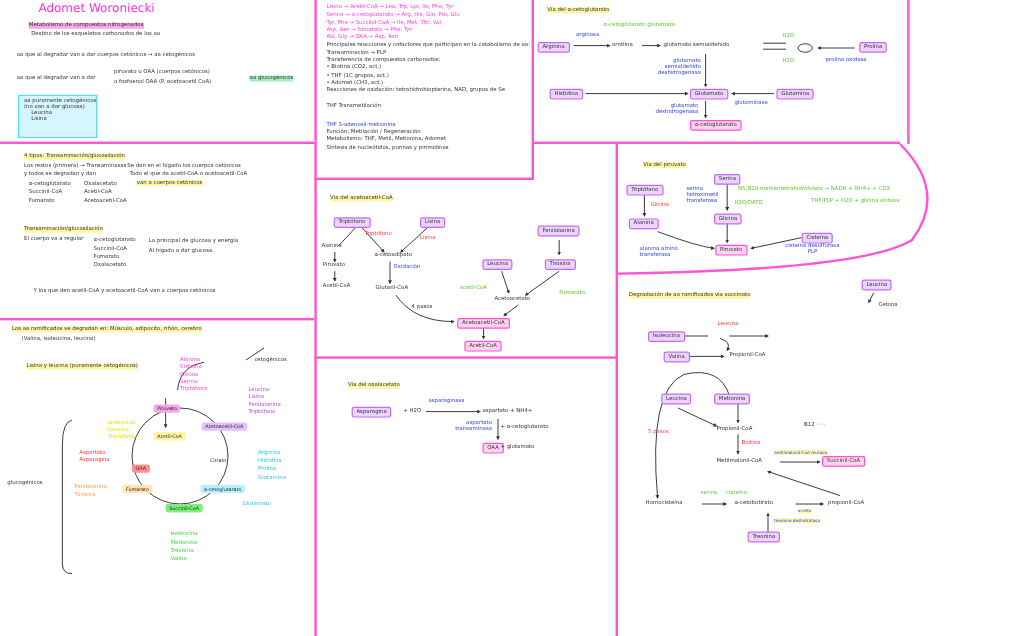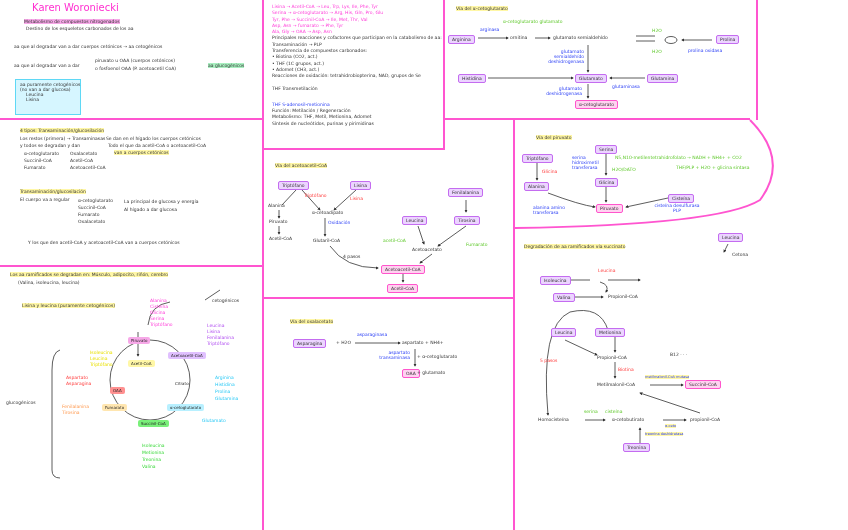--- a/index.html
+++ b/index.html
@@ -98,21 +98,21 @@
   <line x1="615" y1="335" x2="615" y2="352" stroke="#333" stroke-width="0.8" marker-end="url(#ah)"></line>
   <line x1="615" y1="362" x2="615" y2="378" stroke="#333" stroke-width="0.8" marker-end="url(#ah)"></line>
   <line x1="650" y1="385" x2="683" y2="385" stroke="#333" stroke-width="0.8" marker-end="url(#ah)"></line>
   <line x1="700" y1="413" x2="640" y2="393" stroke="#333" stroke-width="0.8" marker-end="url(#ah)"></line>
   <line x1="585" y1="420" x2="605" y2="420" stroke="#333" stroke-width="0.8" marker-end="url(#ah)"></line>
   <line x1="663" y1="420" x2="686" y2="420" stroke="#333" stroke-width="0.8" marker-end="url(#ah)"></line>
   <line x1="640" y1="444" x2="640" y2="428" stroke="#333" stroke-width="0.8" marker-end="url(#ah)"></line>
   <line x1="728" y1="244" x2="724" y2="252" stroke="#333" stroke-width="0.8" marker-end="url(#ah)"></line>
 </svg>
 
-<div class="abs title" style="left:32px;top:2px;">Karen Woroniecki</div>
+<div class="abs title" style="left:32px;top:2px;">Adomet Woroniecki</div>
 <div class="abs t hl-pink" style="left:24px;top:19px;">Metabolismo de compuestos nitrogenados</div>
 <div class="abs t" style="left:26px;top:26px;">Destino de los esqueletos carbonados de los aa</div>
 <div class="abs t" style="left:14px;top:44px;">aa que al degradar van a dar cuerpos cetónicos → aa cetogénicos</div>
 <div class="abs t" style="left:14px;top:63px;">aa que al degradar van a dar</div>
 <div class="abs t" style="left:95px;top:58px;">piruvato u OAA (cuerpos cetónicos)</div>
 <div class="abs t" style="left:95px;top:66px;">o fosfoenol OAA (P. acetoacetil CoA)</div>
 <div class="abs t hl-green" style="left:208px;top:63px;">aa glucogénicos</div>
 <div class="abs note-box" style="left:15px;top:79px;width:66px;height:36px;">
   <div class="t">aa puramente cetogénicos</div>
   <div class="t">(no van a dar glucosa)</div>

